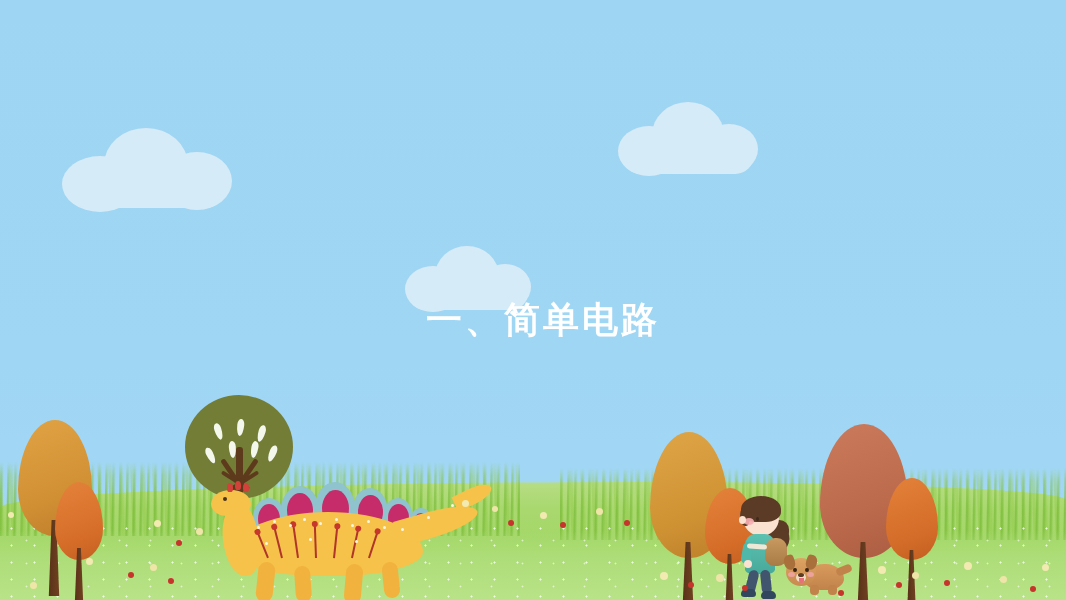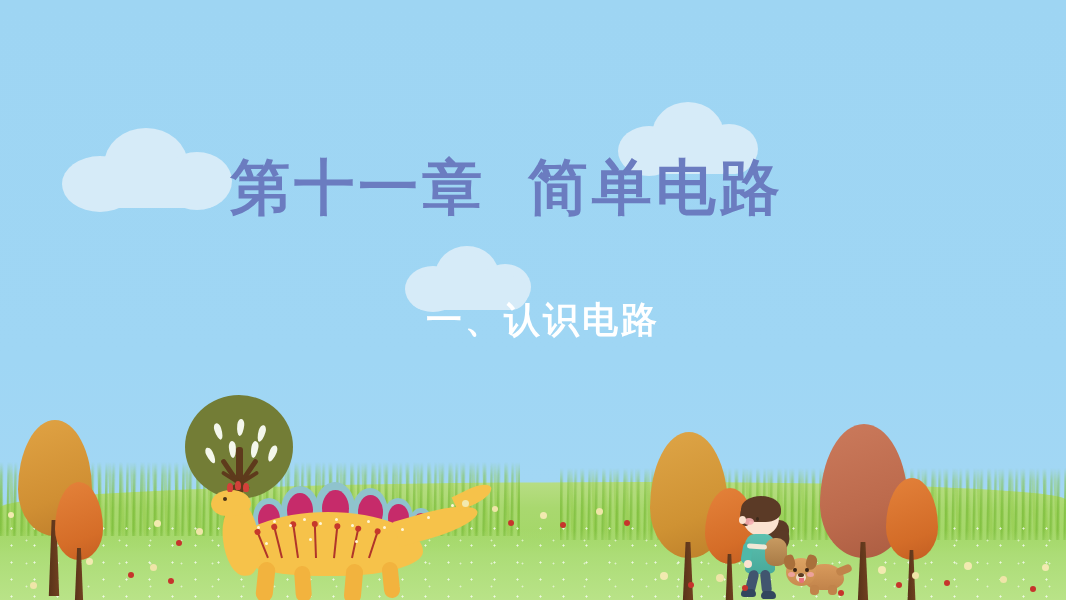--- a/index.html
+++ b/index.html
@@ -252,22 +252,21 @@
     <div class="base" style="left:4px; bottom:-2px; width:132px; height:38px; border-radius:26px;"></div>
   </div>
 
   <div class="cloud" style="left:405px; top:246px; width:126px; height:62px;">
     <i style="left:0px;  top:20px; width:56px; height:46px;"></i>
     <i style="left:30px; top:0px;  width:64px; height:60px;"></i>
     <i style="left:74px; top:18px; width:52px; height:46px;"></i>
     <div class="base" style="left:3px; bottom:-2px; width:120px; height:34px; border-radius:24px;"></div>
   </div>
 
-  <div class="title-main">第十一章  简单电路</div>
-  <div class="title-sub">一、认识电路</div>
+  <div class="title-sub">一、简单电路</div>
 
   <div class="ground">
     <div class="ground-fill"></div>
     <div class="grass-strip tall-left"></div>
     <div class="grass-strip tall-right"></div>
     <div class="ground-fill2"></div>
     <div class="sparkles"></div>
   </div>
 
   <div class="tree" style="left:18px; top:420px; width:74px; height:180px;">

